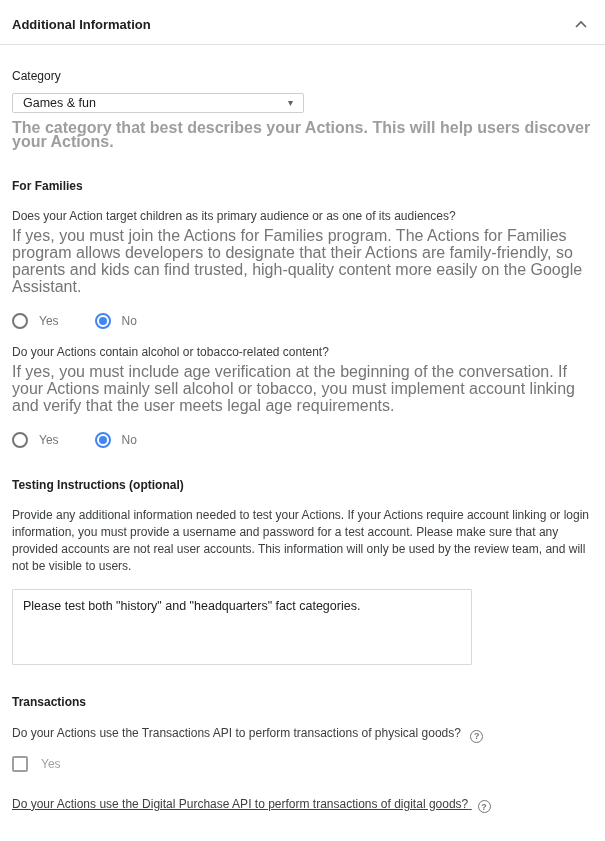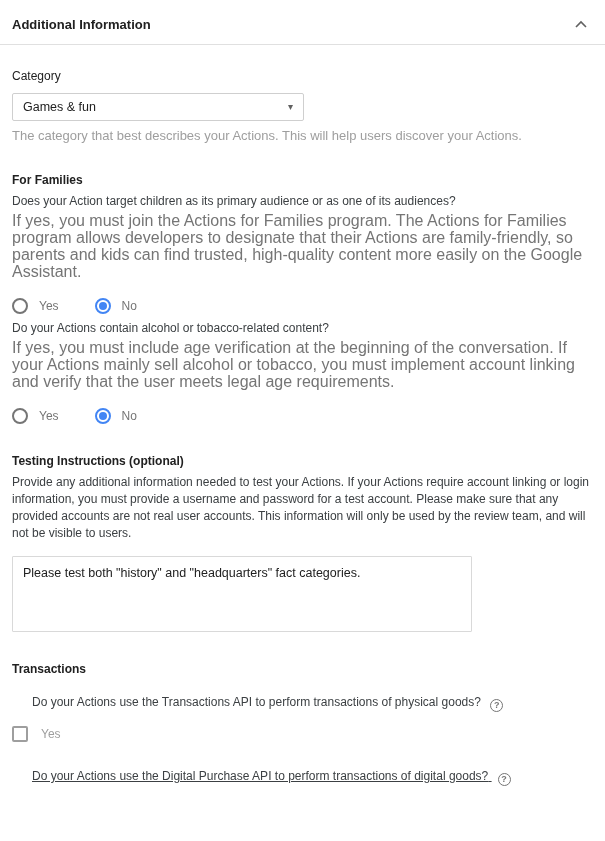--- a/index.html
+++ b/index.html
@@ -25,34 +25,34 @@
     display: flex; align-items: center; justify-content: center;
     width: 20px; height: 20px;
   }
   .divider { border: none; border-top: 1px solid #e0e0e0; margin: 0 -12px; }
 
   .field-label { display: block; font-size: 12px; font-weight: 400; color: #212121; }
 
   .category-field { margin-top: 24px; }
   .select {
     margin-top: 10px;
-    width: 292px; height: 28px;
+    width: 292px; height: 20px;
     border: 1px solid #cfcfcf; border-radius: 2px;
     background: #fff;
     display: flex; align-items: center; justify-content: space-between;
     padding: 0 10px;
     font-size: 12.5px; color: #212121;
     cursor: pointer;
   }
   .caret { color: #616161; font-size: 10px; line-height: 1; }
-  .helper { margin-top: 8px; font-size: 13px; color: #9e9e9e; line-height: 14px; }
+  .helper { margin-top: 8px; font-size: 16px; color: #9e9e9e; line-height: 14px; font-weight: bold; }
 
   .section-heading { margin-top: 30px; font-size: 12px; font-weight: 700; color: #212121; }
 
-  .question { margin-top: 6px; font-size: 12px; color: #3c4043; line-height: 17px; }
+  .question { margin-top: 15px; font-size: 12px; color: #3c4043; line-height: 17px; }
   .desc { margin-top: 2px; font-size: 16px; color: #757575; line-height: 17px; }
 
   .radio-row { margin-top: 18px; display: flex; align-items: center; gap: 36px; }
   .radio-option { display: flex; align-items: center; gap: 11px; cursor: pointer; }
   .radio {
     width: 16px; height: 16px; border: 2px solid #757575; border-radius: 50%;
     position: relative; flex: 0 0 auto; background: #fff;
   }
   .radio.checked { border-color: #4285f4; }
   .radio.checked::after {
@@ -65,21 +65,21 @@
     display: block;
     margin-top: 14px;
     width: 460px; height: 76px;
     border: 1px solid #d9d9d9; border-radius: 1px;
     padding: 8px 10px;
     font-family: "Liberation Sans", sans-serif;
     font-size: 12.5px; color: #212121; line-height: 16px;
     resize: none; outline: none; background: #fff;
   }
 
-  .q-line { margin-top: 16px; font-size: 12px; color: #3c4043; line-height: 21px; margin-left: 20px; }
+  .q-line { margin-top: 16px; font-size: 12px; color: #3c4043; line-height: 16px; }
   .help-icon {
     display: inline-flex; align-items: center; justify-content: center;
     width: 13px; height: 13px;
     border: 1px solid #757575; border-radius: 50%;
     color: #757575; font-size: 9px; font-weight: 700;
     margin-left: 6px; vertical-align: -2px;
     cursor: pointer;
   }
   .checkbox-row { margin-top: 13px; display: flex; align-items: center; gap: 13px; cursor: pointer; }
   .checkbox {

